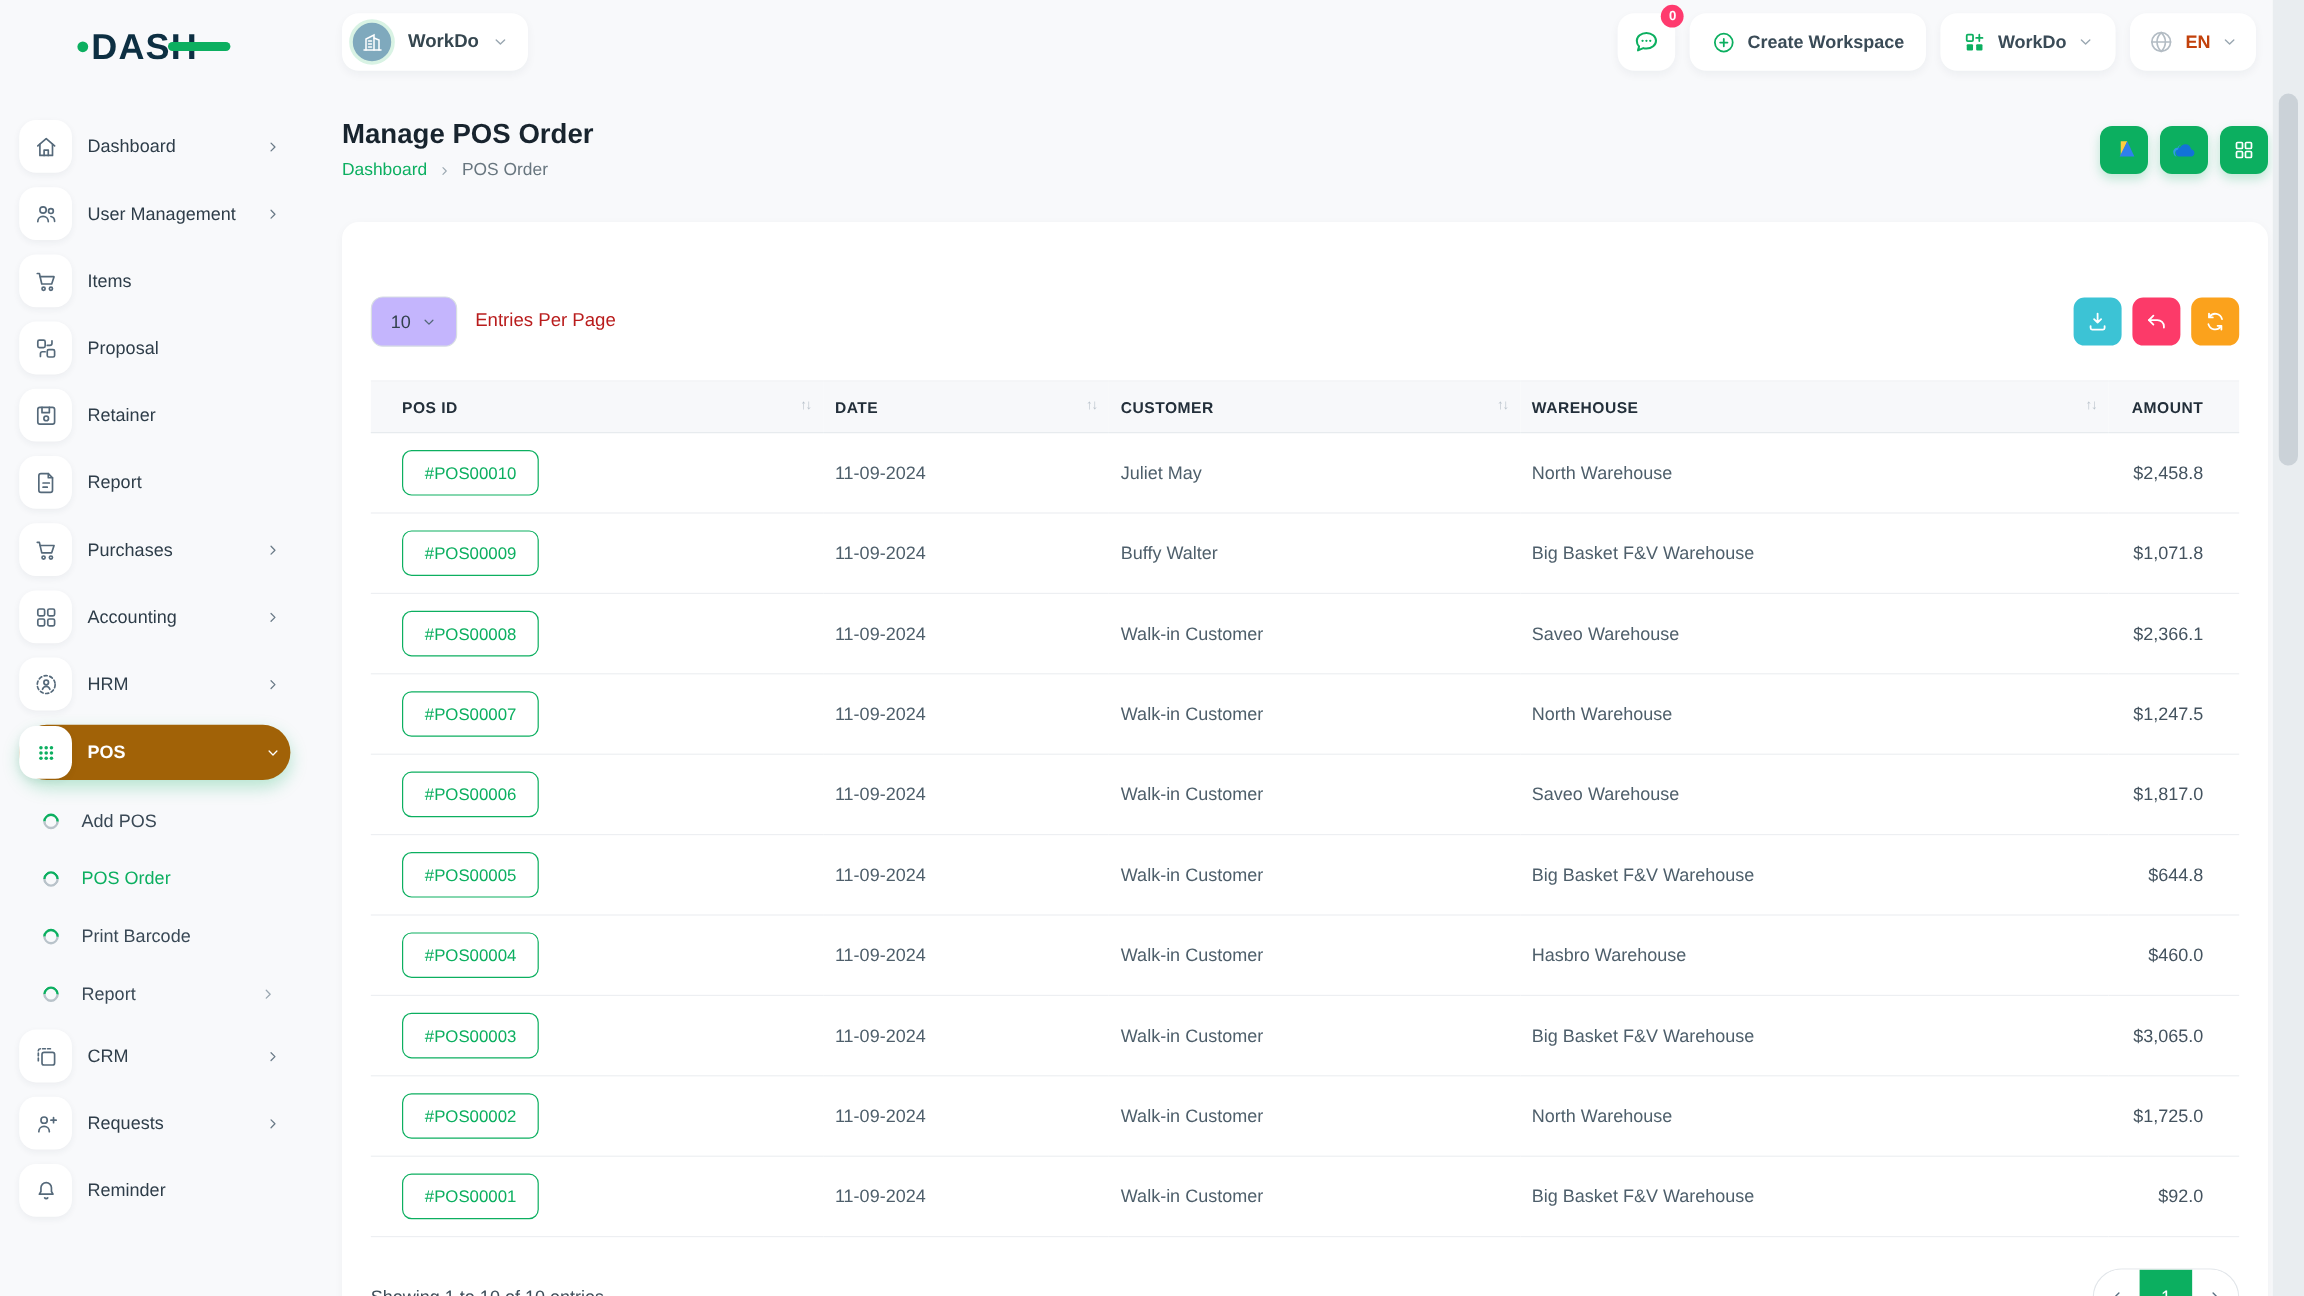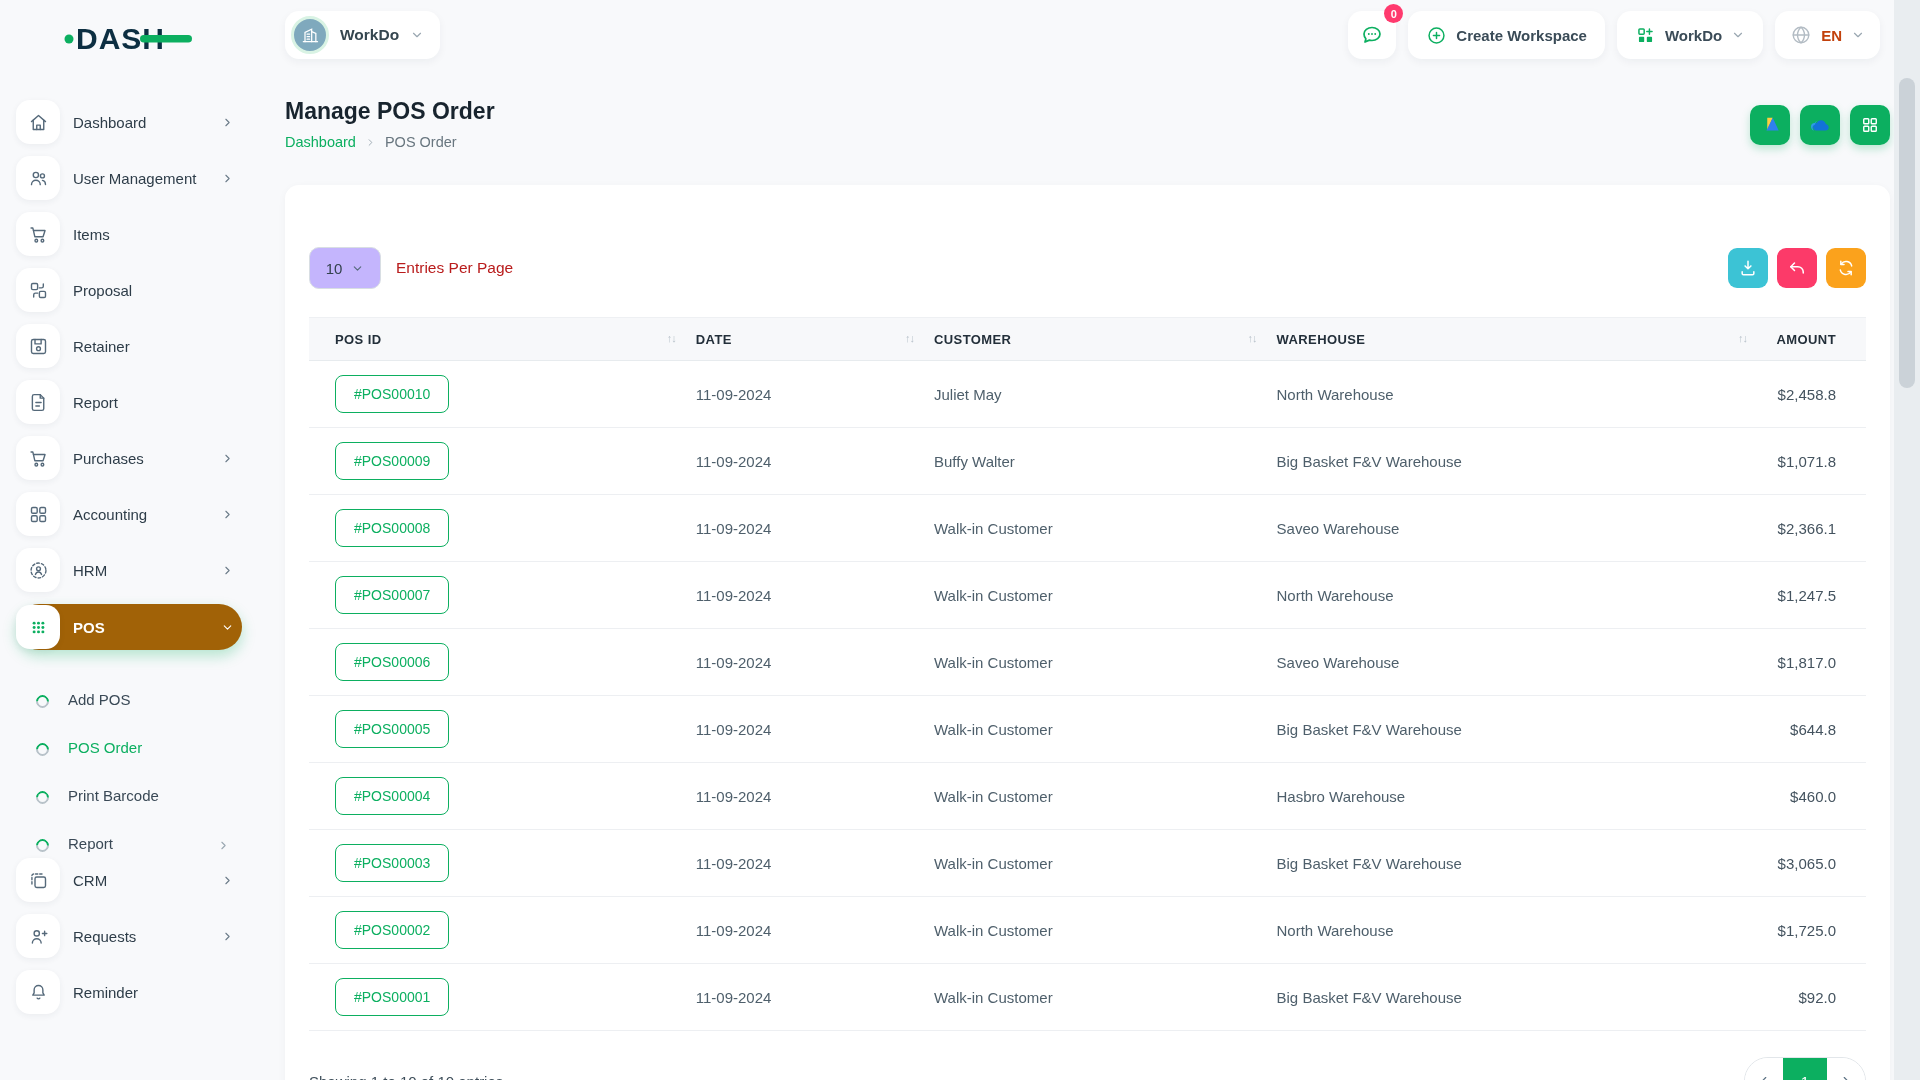--- a/index.html
+++ b/index.html
@@ -30,21 +30,21 @@
   .side-item{display:flex;align-items:center;height:44px;margin:0 0 12px 16px;width:226px;cursor:pointer;}
   .icon-box{width:44px;height:44px;background:#fff;border-radius:14px;box-shadow:0 2px 6px rgba(30,45,60,.06);
     display:flex;align-items:center;justify-content:center;flex:none;}
   .icn{width:21px;height:21px;stroke:#55697a;fill:none;stroke-width:1.6;stroke-linecap:round;stroke-linejoin:round;}
   .side-label{margin-left:13px;font-size:15px;font-weight:500;color:#2e3d49;}
   .side-item .chev{margin-left:auto;margin-right:8px;width:13px;height:13px;stroke:#6b7b88;}
   .side-item.active{background:#a16207;border-radius:24px;height:46px;margin-bottom:10px;
     box-shadow:0 6px 14px rgba(12,175,96,.28);}
   .side-item.active .side-label{color:#fff;font-weight:700;}
   .side-item.active .chev{stroke:#fff;transform:rotate(90deg);}
-  .side-sub{display:flex;align-items:flex-end;height:48px;margin-left:36px;width:204px;cursor:pointer;}
+  .side-sub{display:flex;align-items:center;height:48px;margin-left:36px;width:204px;cursor:pointer;}
   .bullet{width:9px;height:9px;border-radius:50%;border:2.5px solid #b9c3ca;border-top-color:#0caf60;
     border-right-color:#0caf60;transform:rotate(-45deg);flex:none;}
   .sub-label{margin-left:19px;font-size:15px;font-weight:500;color:#3a4956;}
   .side-sub.current .sub-label{color:#0caf60;}
   .side-sub .chev{margin-left:auto;margin-right:10px;width:13px;height:13px;}
 
   
   .main{position:absolute;left:285px;top:70px;width:1605px;}
   .page-head{position:relative;height:81px;padding-top:28px;box-sizing:content-box;}
   .page-title{margin:0;font-size:23px;line-height:26px;font-weight:700;color:#18242e;}

